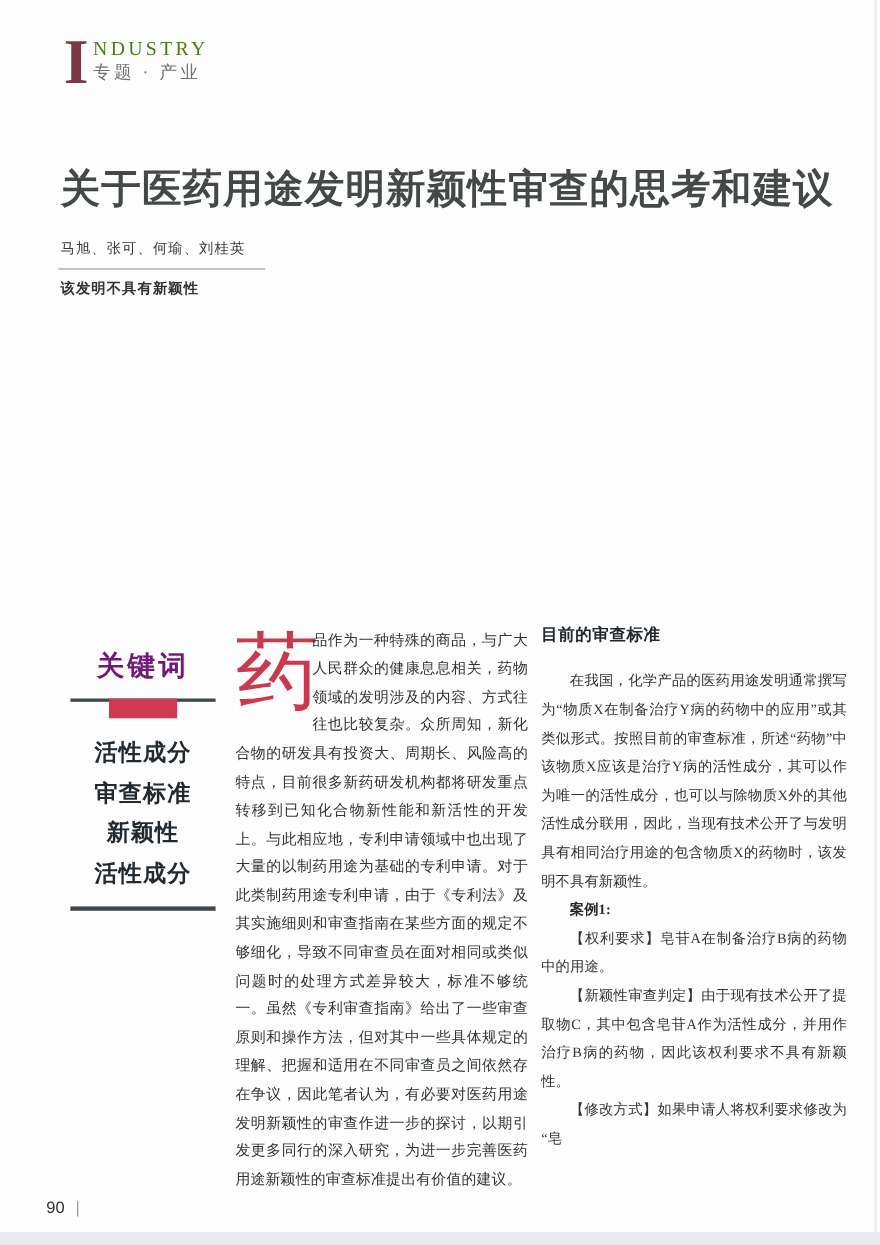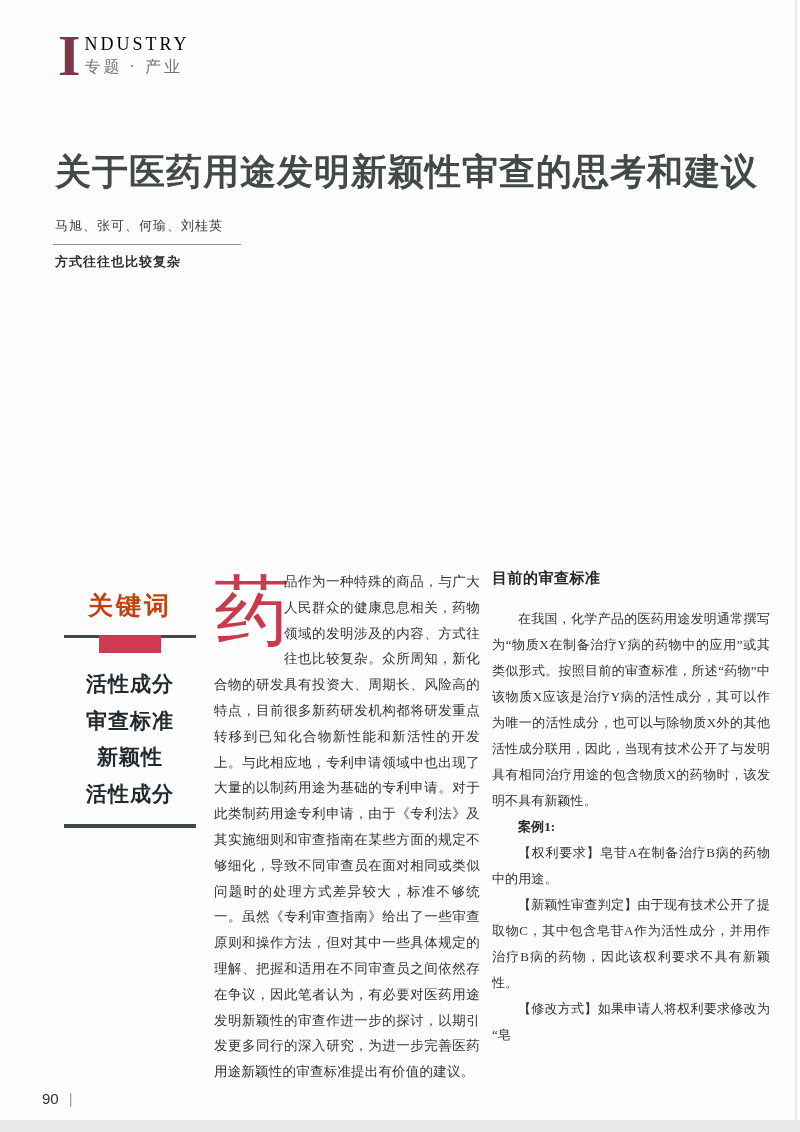--- a/index.html
+++ b/index.html
@@ -18,21 +18,21 @@
 
   
   .masthead { position:absolute; left:58px; top:30px; display:flex; }
   .masthead-initial {
     font-family:"Liberation Serif","DejaVu Serif",serif;
     font-size:58px; line-height:52px; font-weight:bold; color:#7d3848;
   }
   .masthead-right { margin-left:4px; padding-top:5px; }
   .masthead-word {
     font-family:"Liberation Serif","DejaVu Serif",serif;
-    font-size:18px; letter-spacing:3px; color:#000000; line-height:18px;
+    font-size:18px; letter-spacing:3px; color:#4d7c0f; line-height:18px;
   }
   .masthead-section {
     font-size:16px; color:#737373; letter-spacing:3px; line-height:24px; margin-top:2px;
   }
 
   
   .article-title {
     position:absolute; left:55px; top:148px; width:700px;
     font-family:"Liberation Sans","DejaVu Sans",sans-serif;
     font-weight:900; font-size:36px; letter-spacing:1px; color:#434947;
@@ -40,21 +40,21 @@
   }
   .byline { position:absolute; left:55px; top:217px; width:300px;
     font-family:"Liberation Sans","DejaVu Sans",sans-serif; }
   .authors { font-size:13px; color:#35393b; letter-spacing:1px; }
   .byline-rule { width:188px; height:1px; background:#8f9498; margin:9px 0 8px -2px; }
   .affiliation { font-size:13px; font-weight:bold; color:#2e3234; letter-spacing:1px; }
 
   
   .keywords-box { position:absolute; left:64px; top:589px; width:132px; text-align:center;
     font-family:"Liberation Serif","DejaVu Serif",serif; }
-  .keywords-title { font-size:25px; font-weight:bold; color:#c2410c; letter-spacing:3px; }
+  .keywords-title { font-size:25px; font-weight:bold; color:#701a75; letter-spacing:3px; }
   .keywords-rule { position:relative; height:19px; margin-top:13px; }
   .keywords-rule .bar { position:absolute; left:0; top:0; width:100%; height:3px; background:#3e484d; }
   .keywords-rule .red-block { position:absolute; left:35px; top:0; width:62px; height:18px; background:#ce3a50; }
   .keywords-list { margin-top:12px; }
   .keyword-item { font-size:21px; font-weight:bold; color:#232a2f; line-height:36.5px; letter-spacing:1px; }
   .keywords-bottom-rule { width:100%; height:4px; background:#3e484d; margin-top:12px; }
 
   
   .col-mid { position:absolute; left:214px; top:569px; width:266px; }
   .lead-para {
@@ -98,21 +98,21 @@
       <div class="masthead-word">NDUSTRY</div>
       <div class="masthead-section">专题 · 产业</div>
     </div>
   </div>
 
   <h1 class="article-title">关于医药用途发明新颖性审查的思考和建议</h1>
 
   <div class="byline">
     <div class="authors">马旭、张可、何瑜、刘桂英</div>
     <div class="byline-rule"></div>
-    <div class="affiliation">方式往往也比较复杂</div>
+    <div class="affiliation">该发明不具有新颖性</div>
   </div>
 
   <div class="keywords-box">
     <div class="keywords-title">关键词</div>
     <div class="keywords-rule">
       <div class="bar"></div>
       <div class="red-block" style="background: rgb(206, 58, 80);"></div>
     </div>
     <div class="keywords-list">
 

